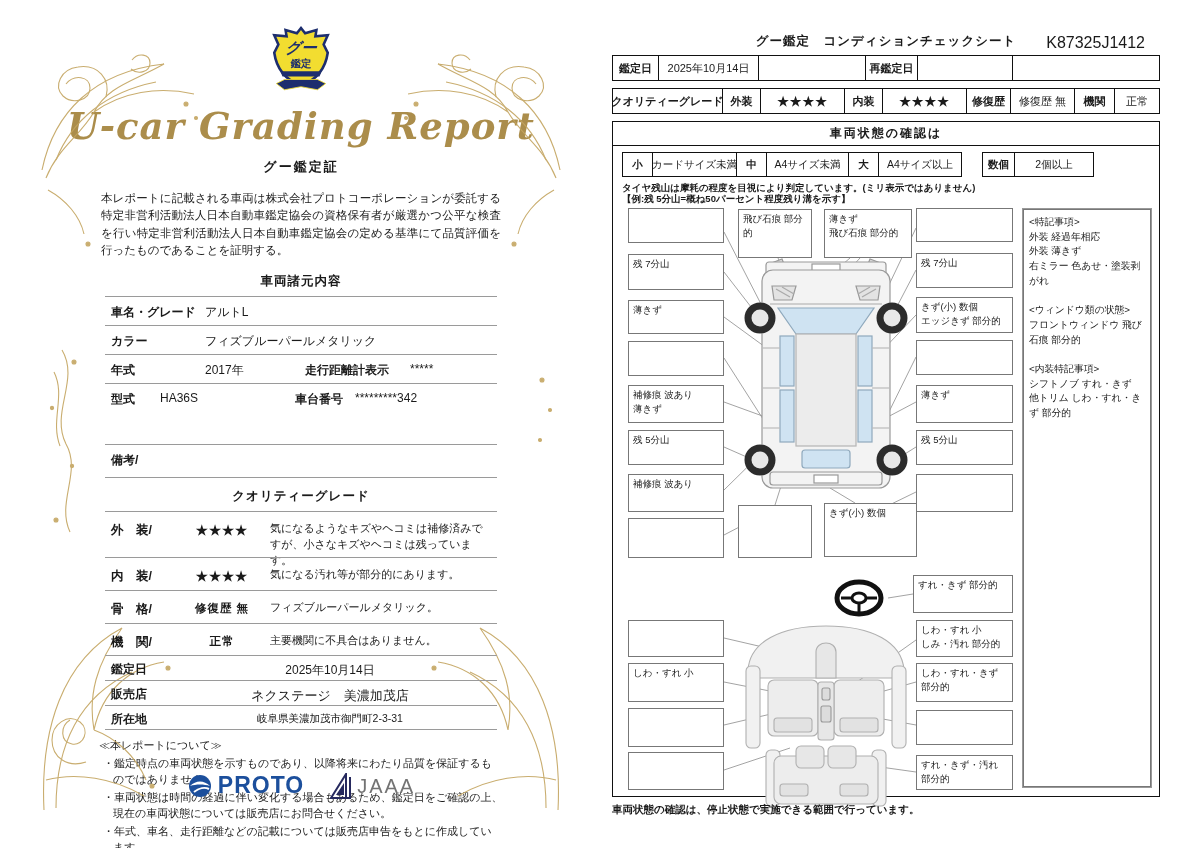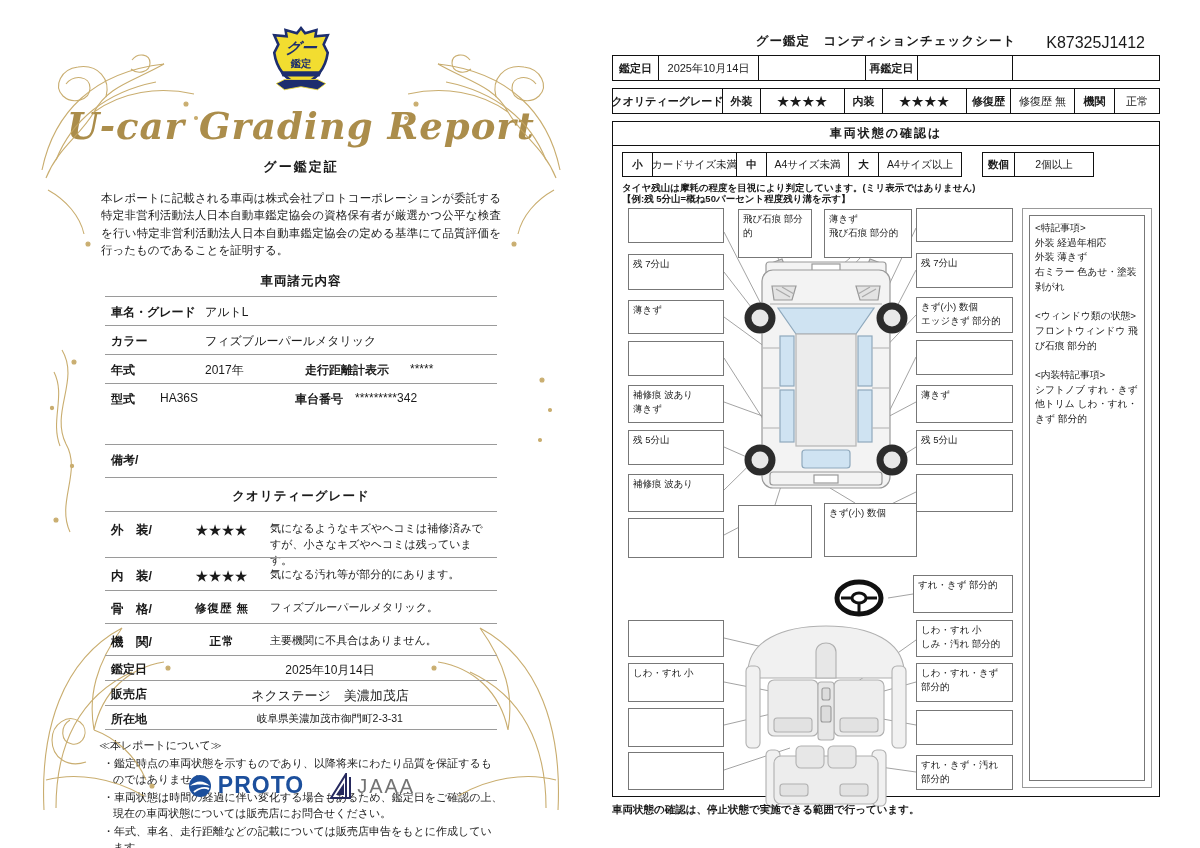--- a/index.html
+++ b/index.html
@@ -53,21 +53,21 @@
   #rp-sectitle { position:absolute; left:12px; top:121px; width:548px; height:25px; line-height:25px;
     text-align:center; font-weight:bold; font-size:12px; border-bottom:1px solid #111; letter-spacing:2px; }
   .legend { position:absolute; display:flex; border:1px solid #111; height:25px; }
   .legend .lcell { border-right:1px solid #111; display:flex; align-items:center; justify-content:center;
     font-size:10.5px; white-space:nowrap; }
   .legend .lcell:last-child { border-right:none; }
   .tire-note { position:absolute; left:22px; font-size:9.5px; font-weight:600; white-space:nowrap; }
   .callout { position:absolute; border:1px solid #777; background:#fff; font-size:9.5px;
     line-height:1.5; padding:2px 4px; white-space:pre-line; overflow:hidden; }
   #rp-notes-outer { position:absolute; left:422px; top:208px; width:130px; height:580px;
-    border:1px solid #999; padding:6px; }
+    border:1px solid #999; padding:0; }
   #rp-notes-inner { width:100%; height:100%; border:1px solid #777; padding:5px 5px;
     font-size:9.8px; line-height:1.5; white-space:pre-line; }
   #rp-footer { position:absolute; left:12px; top:803px; font-size:10.5px; font-weight:bold; }
   #leader-svg, #car-top-svg, #car-int-svg, #wheel-svg { position:absolute; }
 </style>
 </head>
 <body>
 
 <div class="page" id="left-page">
 

